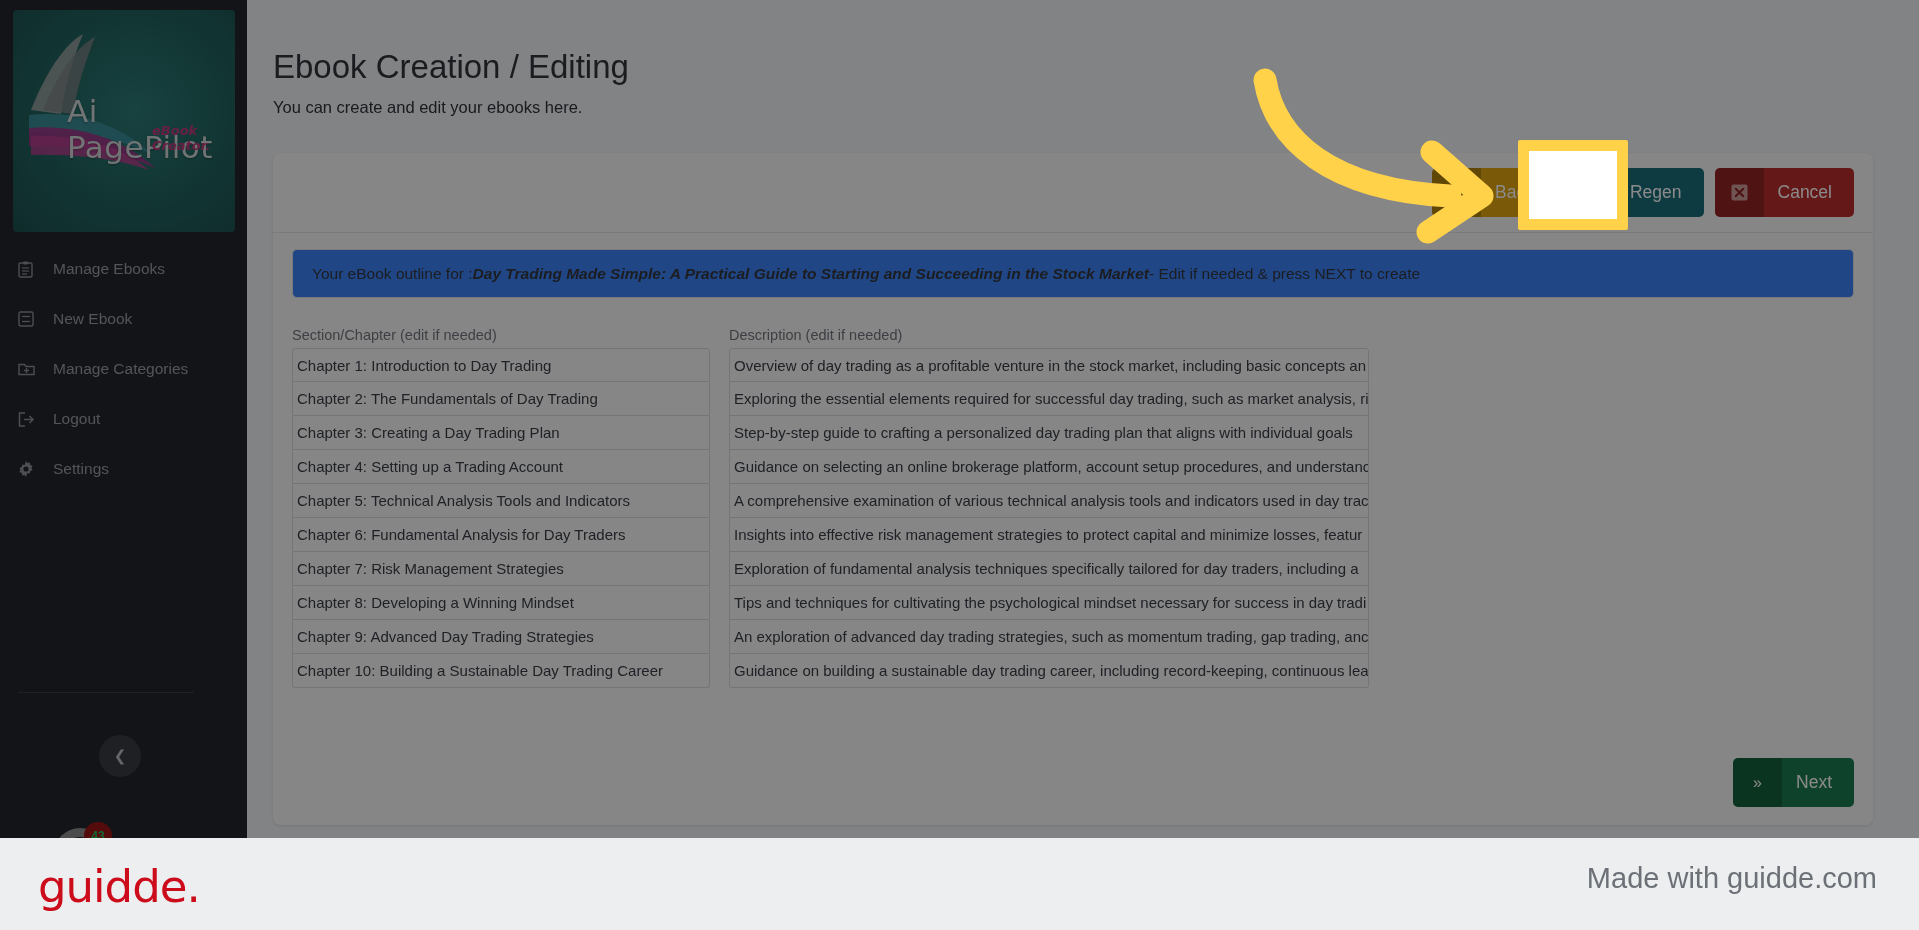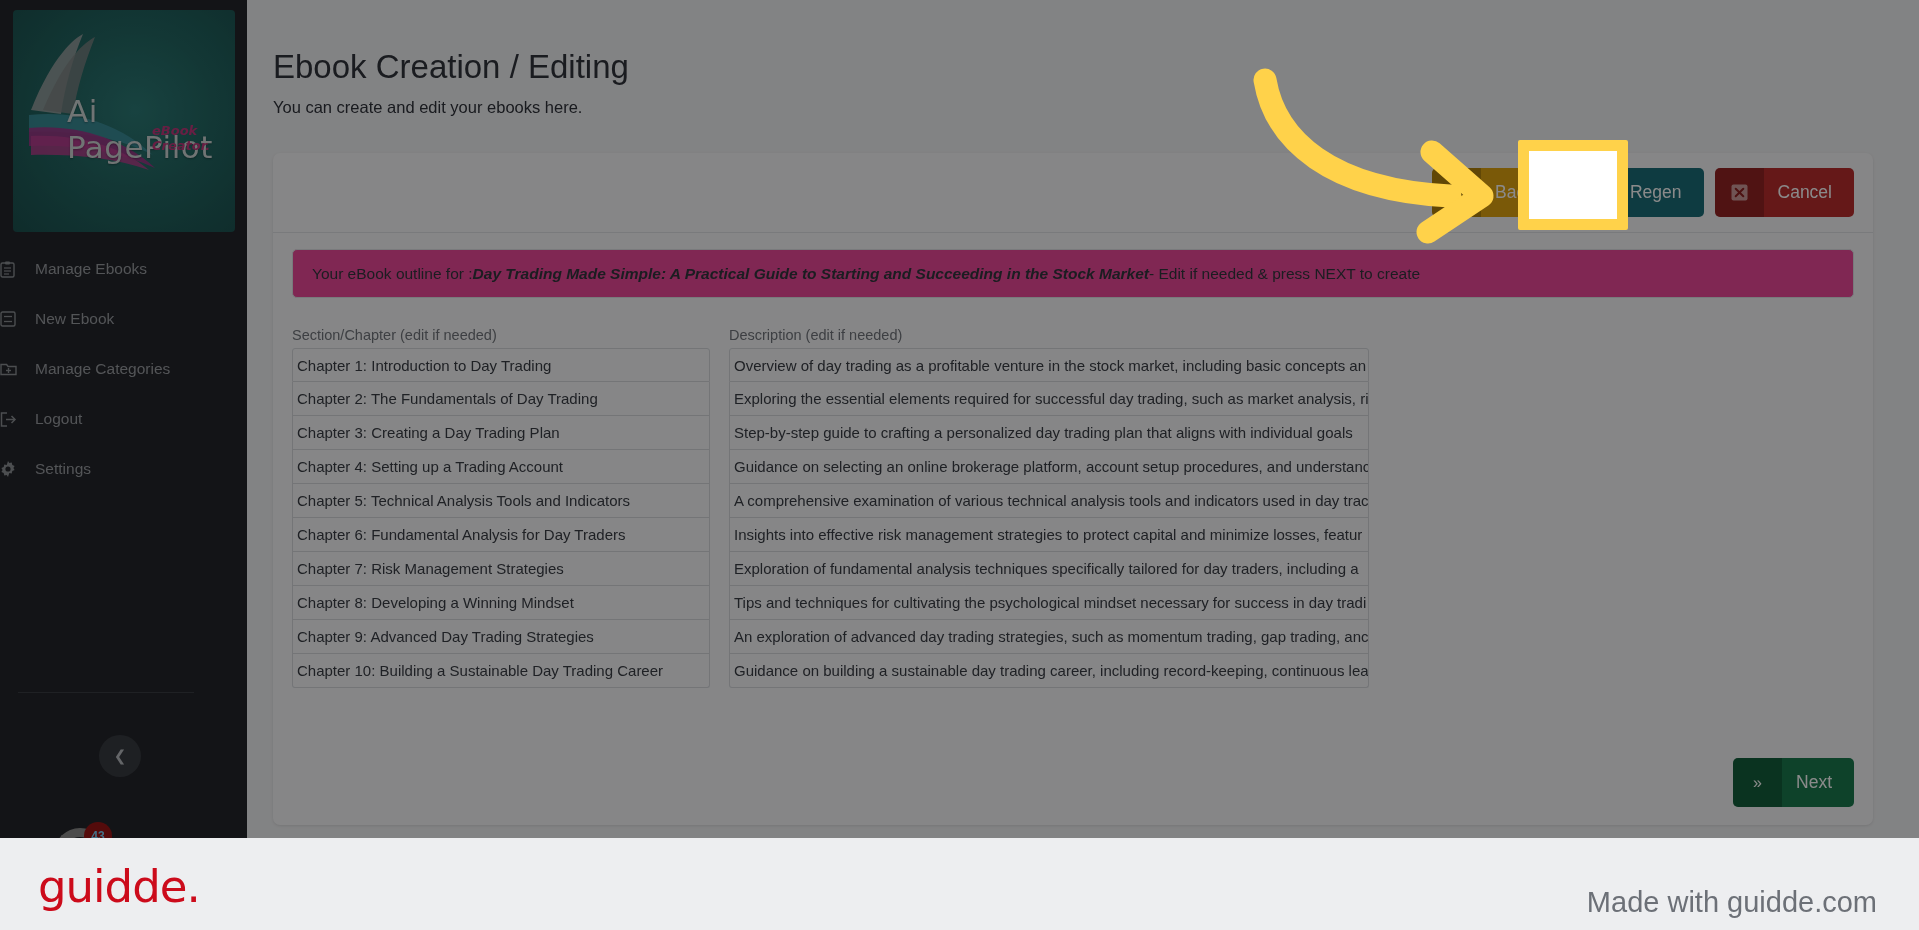--- a/index.html
+++ b/index.html
@@ -49,21 +49,21 @@
   }
   .logo-sub {
     position: absolute; left: 139px; top: 113px;
     font-size: 13px; font-style: italic; font-weight: bold;
     color: #c2397d; font-family: "DejaVu Sans", sans-serif;
   }
 
   .nav-list { position: absolute; left: 0; top: 244px; width: 247px; }
   .nav-item {
     display: flex; align-items: center;
-    height: 50px; 
+    height: 50px; padding-left: 18px;
     color: #9a9da2; font-size: 15.5px;
     cursor: pointer;
   }
   .nav-icon {
     width: 22px; height: 18px; margin-right: 13px;
     display: inline-flex; align-items: center; justify-content: flex-start;
     color: #8c9095;
   }
   .nav-divider {
     position: absolute; left: 18px; top: 692px;
@@ -84,21 +84,21 @@
   }
   .badge-circle-g {
     position: absolute; left: 12px; top: 6px;
     width: 52px; height: 52px; border-radius: 50%;
     border: 9px solid #8d8d8d;
     border-right-color: transparent;
   }
   .badge-count {
     position: absolute; left: 42px; top: 0px;
     width: 28px; height: 28px; border-radius: 50%;
-    background: #9c1616; color: #7dd3fc;
+    background: #9c1616; color: #22c55e;
     font-size: 12px; font-weight: bold;
     display: flex; align-items: center; justify-content: center;
   }
 
   
   #main {
     position: absolute; left: 247px; top: 0;
     width: 1672px; height: 838px;
     background: #f1f2f4;
     padding: 0;
@@ -148,21 +148,21 @@
   .btn-regen { background: #1b6d78; }
   .btn-regen .ic { background: rgba(0,0,0,.20); }
   .btn-cancel { background: #bb2d2d; }
   .btn-cancel .ic { background: rgba(0,0,0,.20); }
   .btn-next { background: #1a7a4e; }
   .btn-next .ic { background: rgba(0,0,0,.22); }
 
   .outline-banner {
     position: absolute; left: 19px; top: 96px;
     width: 1562px; height: 49px;
-    background: #ec4899;
+    background: #3b82f6;
     border: 1px solid #e0e2e6;
     border-radius: 5px;
     display: flex; align-items: center;
     padding-left: 19px;
     font-size: 15.5px; color: #33363e;
     white-space: nowrap; overflow: hidden;
   }
   .outline-banner b { font-style: italic; font-weight: bold; }
 
   .columns {
@@ -216,21 +216,21 @@
     width: 1919px; height: 100px;
     background: #edeef0;
   }
   #guidde-logo {
     position: absolute; left: 38px; top: 22px;
     font-size: 45px; color: #cc0b1b;
     font-family: "DejaVu Sans", sans-serif;
     letter-spacing: -1px;
   }
   #made-with {
-    position: absolute; right: 42px; top: 48px;
+    position: absolute; right: 42px; top: 24px;
     font-size: 29px; color: #6c7077;
   }
 </style>
 </head>
 <body>
 
 <div id="app-shell">
 
   <nav id="sidebar">
 

